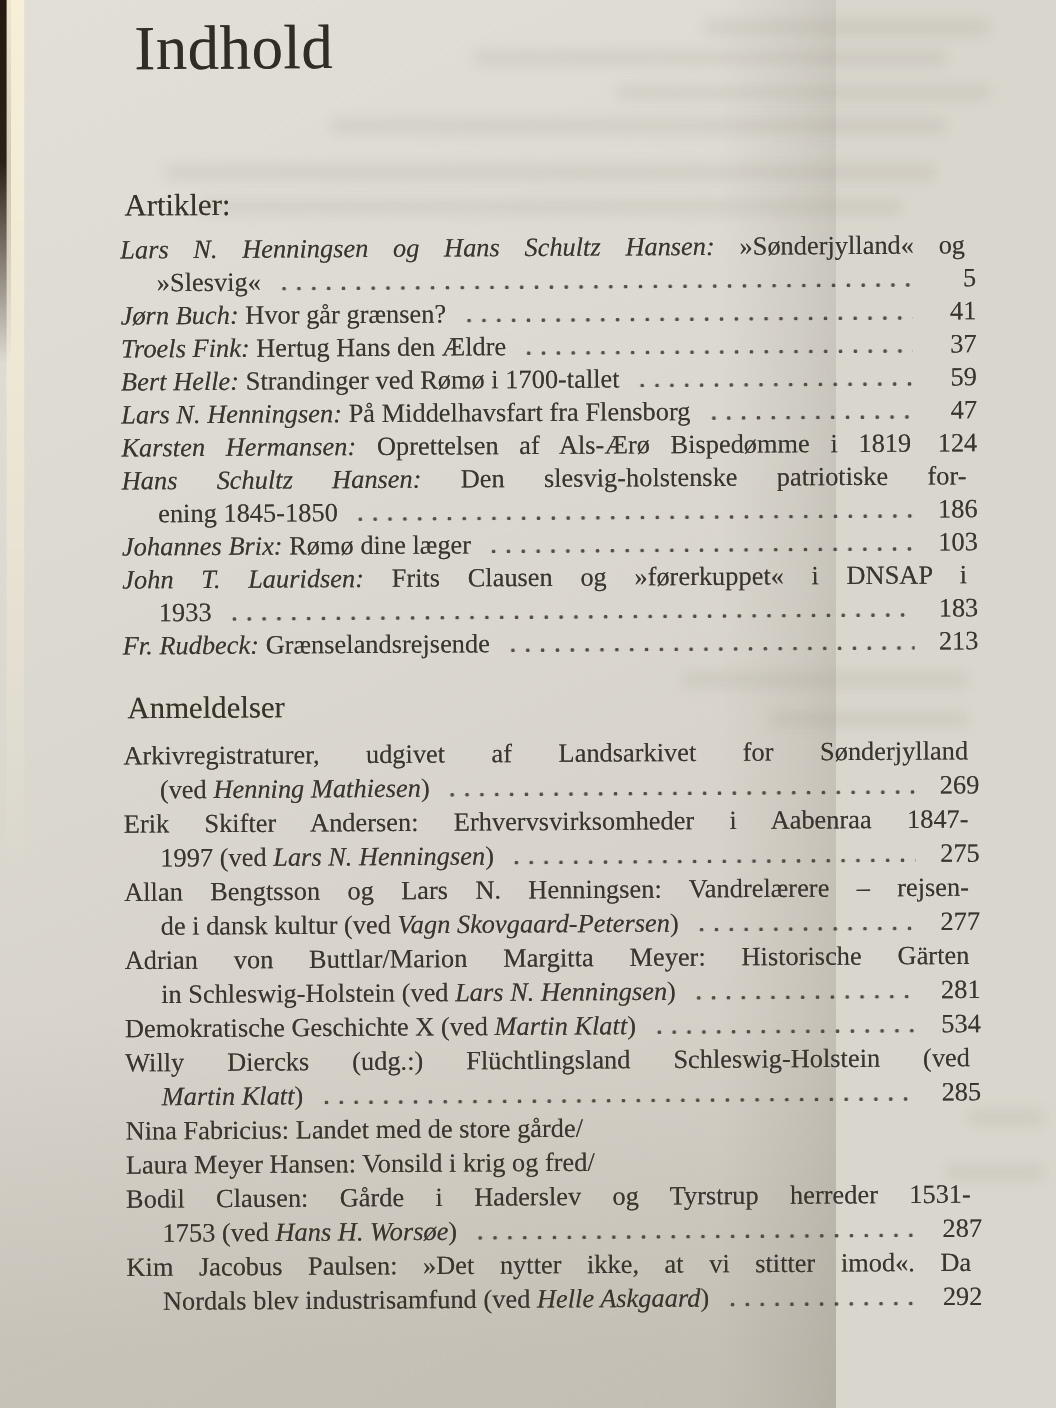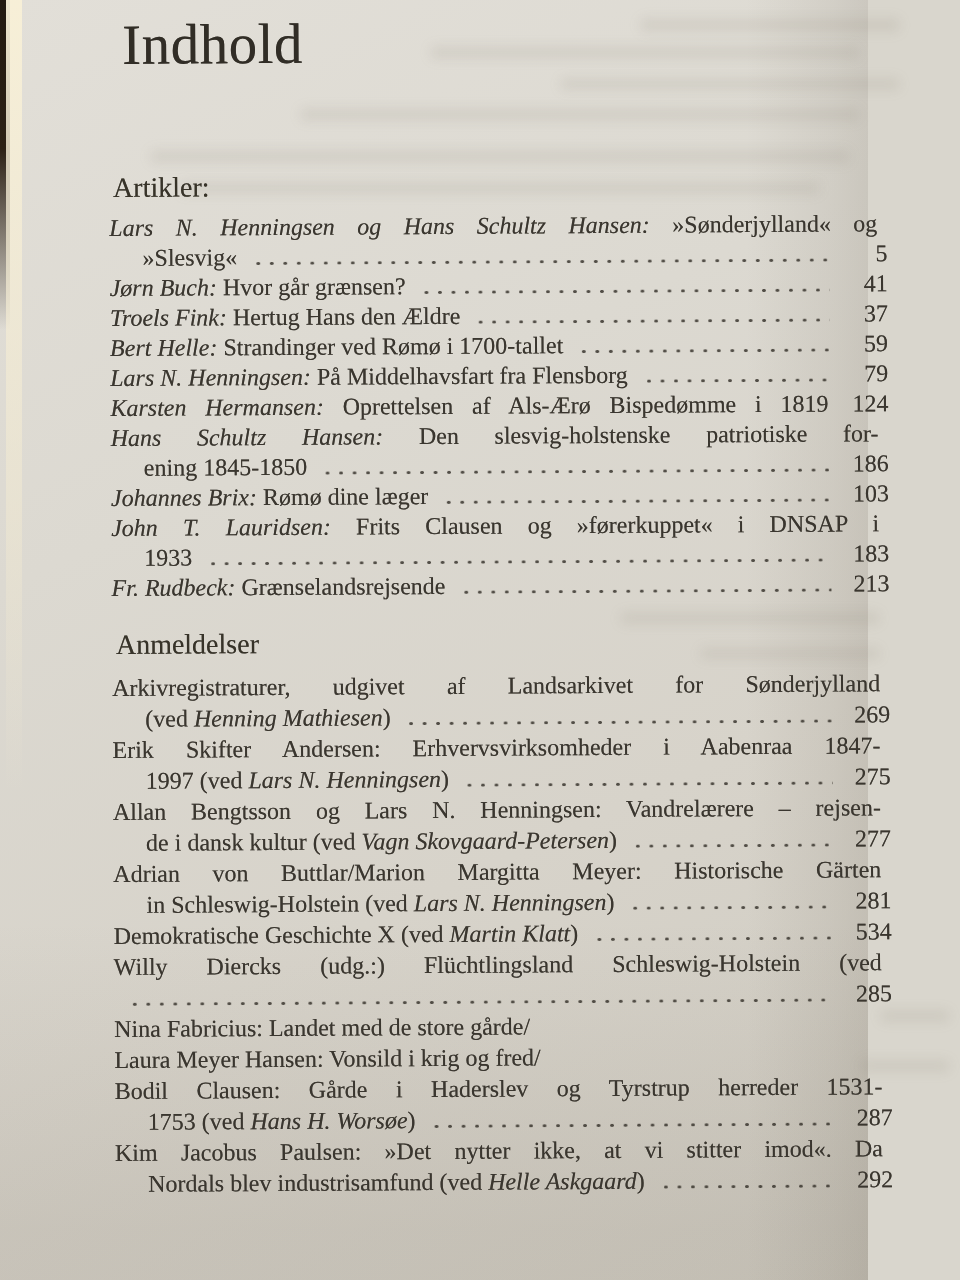--- a/index.html
+++ b/index.html
@@ -2,21 +2,21 @@
 <html><head>
 <meta charset="utf-8">
 <style>
   html,body{margin:0;padding:0;}
   body{
     width:960px;height:1280px;overflow:hidden;
     font-family:"Liberation Serif","DejaVu Serif",serif;
     background:#d9d6cd;
   }
   .photo{
-    position:relative;width:868px;height:1280px;
+    position:relative;width:760px;height:1280px;
     background:
       linear-gradient(to right, rgba(255,255,255,0) 86%, rgba(108,100,86,0.10) 96%, rgba(108,100,86,0.16) 100%),
       linear-gradient(to bottom, rgba(255,255,255,0) 72%, rgba(112,102,88,0.13) 96%),
       linear-gradient(155deg, #e2dfd8 0%, #dcd9d1 35%, #d7d3ca 65%, #cfcbc1 100%);
   }
   
   .edge-dark{
     position:absolute;left:0;top:0;width:10px;height:330px;
     background:linear-gradient(to bottom,#221910 0%,#2c2115 45%,rgba(62,48,30,0) 100%);
   }
@@ -104,21 +104,21 @@
             <span class="pagenum">37</span>
           </div>
           <div class="toc-line">
             <span class="line-text"><em>Bert Helle:</em><span> Strandinger ved Rømø i 1700-tallet</span></span>
             <span class="leader"></span>
             <span class="pagenum">59</span>
           </div>
           <div class="toc-line">
             <span class="line-text"><em>Lars N. Henningsen:</em><span> På Middelhavsfart fra Flensborg</span></span>
             <span class="leader"></span>
-            <span class="pagenum">79</span>
+            <span class="pagenum">47</span>
           </div>
           <div class="toc-line justify">
             <span class="line-text"><em>Karsten Hermansen:</em><span> Oprettelsen af Als-Ærø Bispedømme i 1819</span></span>
             <span class="pagenum">124</span>
           </div>
           <div class="toc-line justify">
             <span class="line-text"><em>Hans Schultz Hansen:</em><span> Den slesvig-holstenske patriotiske for-</span></span>
           </div>
           <div class="toc-line indent">
             <span class="line-text"><span>ening 1845-1850</span></span>
@@ -183,20 +183,21 @@
           </div>
           <div class="toc-line">
             <span class="line-text"><span>Demokratische Geschichte X (ved </span><em>Martin Klatt</em><span>)</span></span>
             <span class="leader"></span>
             <span class="pagenum">534</span>
           </div>
           <div class="toc-line justify">
             <span class="line-text"><span>Willy Diercks (udg.:) Flüchtlingsland Schleswig-Holstein (ved</span></span>
           </div>
           <div class="toc-line indent">
+            <span class="line-text"><em>Martin Klatt</em><span>)</span></span>
             <span class="leader"></span>
             <span class="pagenum">285</span>
           </div>
           <div class="toc-line">
             <span class="line-text"><span>Nina Fabricius: Landet med de store gårde/</span></span>
           </div>
           <div class="toc-line">
             <span class="line-text"><span>Laura Meyer Hansen: Vonsild i krig og fred/</span></span>
           </div>
           <div class="toc-line justify">

